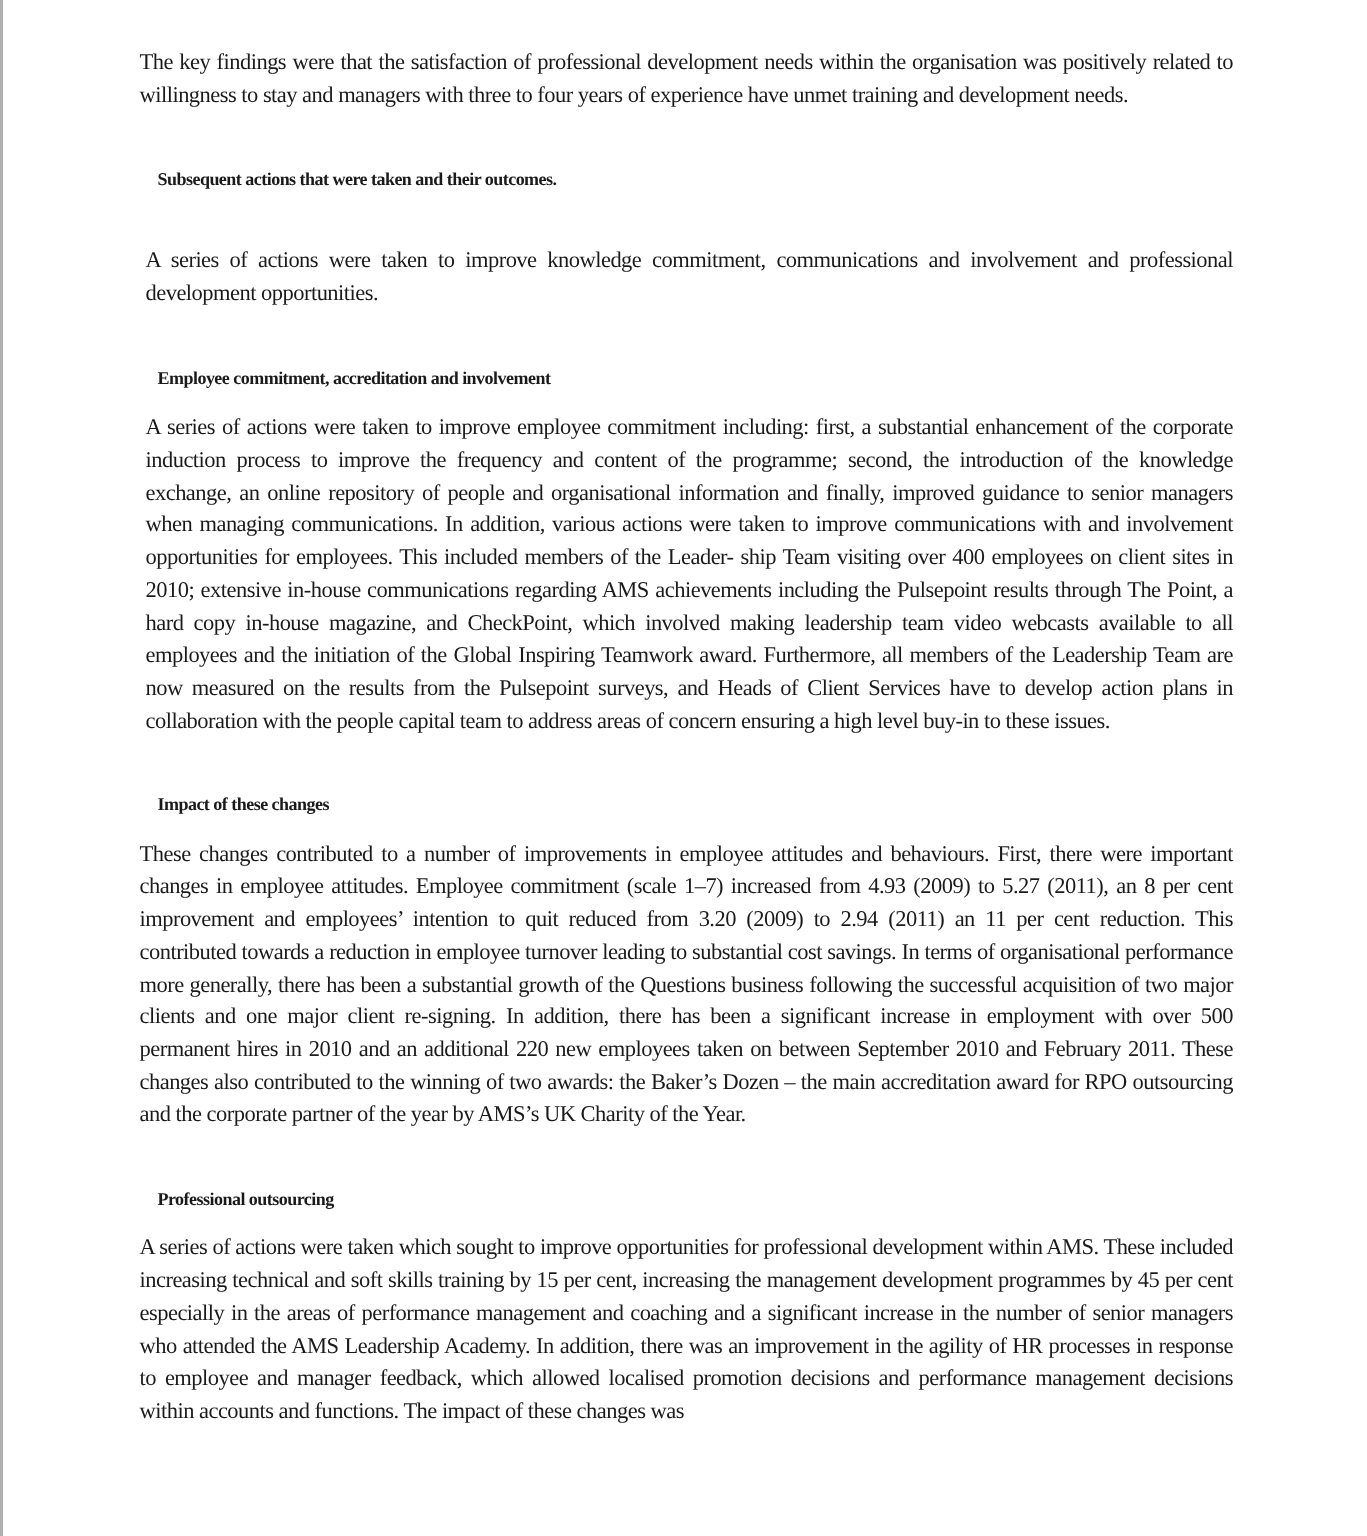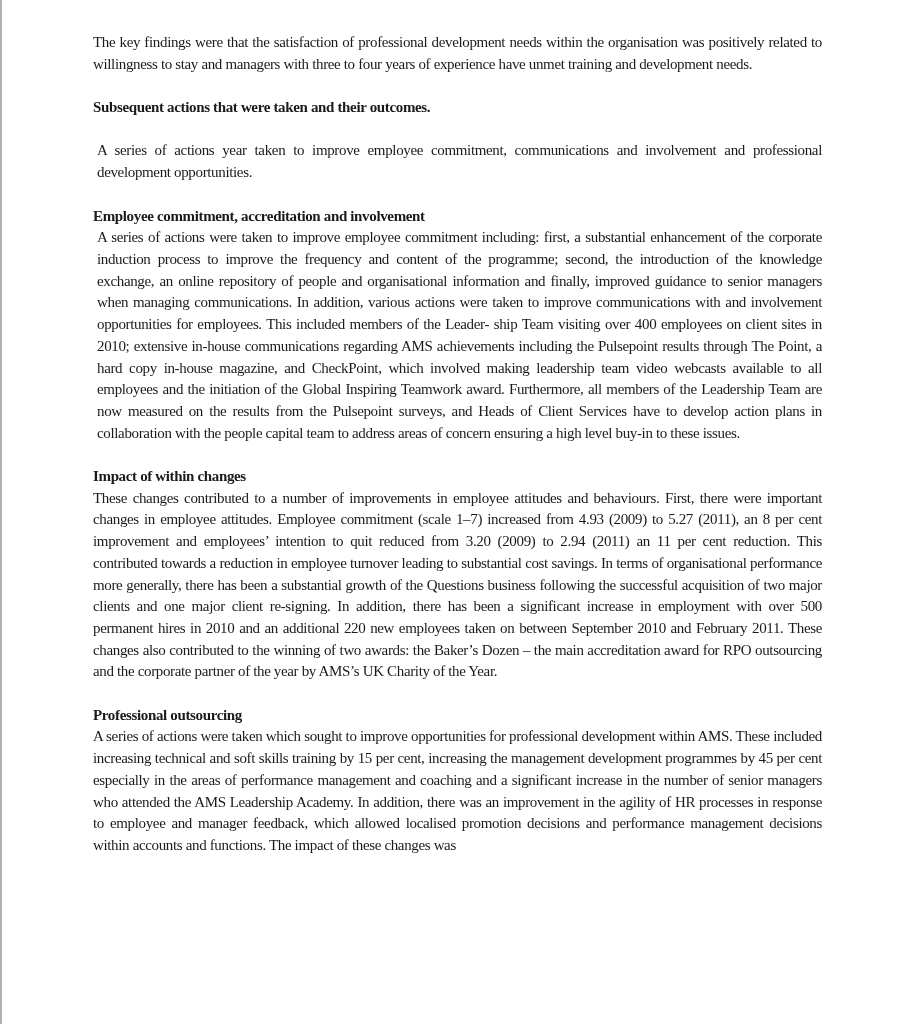--- a/index.html
+++ b/index.html
@@ -5,37 +5,37 @@
   html, body { margin: 0; padding: 0; background: #ffffff; }
   body { width: 911px; height: 1024px; overflow: hidden; position: relative; }
   .left-edge { position: absolute; left: 0; top: 0; width: 2px; height: 1024px; background: #b0b0b0; }
   .page {
     position: absolute; left: 93px; top: 32px; width: 729px;
     font-family: Liberation Serif, serif;
     font-size: 15px; line-height: 21.7px; color: #1a1a1a;
     letter-spacing: -0.35px;
   }
   .page p { margin: 0; text-align: justify; text-align-last: left; }
-  .page h3 { margin: 0; font-size: 15px; font-weight: bold; line-height: 21.7px; }
+  .page h3 { margin: 12px; font-size: 12px; font-weight: bold; line-height: 21.7px; }
   .gap { height: 21.7px; }
   .indent { padding-left: 4px; }
 </style>
 </head>
 <body>
 
 <div class="left-edge"></div>
 
 <div class="page">
   <p>The key findings were that the satisfaction of professional development needs within the organisation was positively related to willingness to stay and managers with three to four years of experience have unmet training and development needs.</p>
   <div class="gap"></div>
   <h3>Subsequent actions that were taken and their outcomes.</h3>
   <div class="gap"></div>
-  <p class="indent">A series of actions year taken to improve employee commitment, communications and involvement and professional development opportunities.</p>
+  <p class="indent">A series of actions were taken to improve knowledge commitment, communications and involvement and professional development opportunities.</p>
   <div class="gap"></div>
   <h3>Employee commitment, accreditation and involvement</h3>
   <p class="indent">A series of actions were taken to improve employee commitment including: first, a substantial enhancement of the corporate induction process to improve the frequency and content of the programme; second, the introduction of the knowledge exchange, an online repository of people and organisational information and finally, improved guidance to senior managers when managing communications. In addition, various actions were taken to improve communications with and involvement opportunities for employees. This included members of the Leader- ship Team visiting over 400 employees on client sites in 2010; extensive in-house communications regarding AMS achievements including the Pulsepoint results through The Point, a hard copy in-house magazine, and CheckPoint, which involved making leadership team video webcasts available to all employees and the initiation of the Global Inspiring Teamwork award. Furthermore, all members of the Leadership Team are now measured on the results from the Pulsepoint surveys, and Heads of Client Services have to develop action plans in collaboration with the people capital team to address areas of concern ensuring a high level buy-in to these issues.</p>
   <div class="gap"></div>
-  <h3>Impact of within changes</h3>
+  <h3>Impact of these changes</h3>
   <p>These changes contributed to a number of improvements in employee attitudes and behaviours. First, there were important changes in employee attitudes. Employee commitment (scale 1–7) increased from 4.93 (2009) to 5.27 (2011), an 8 per cent improvement and employees’ intention to quit reduced from 3.20 (2009) to 2.94 (2011) an 11 per cent reduction. This contributed towards a reduction in employee turnover leading to substantial cost savings. In terms of organisational performance more generally, there has been a substantial growth of the Questions business following the successful acquisition of two major clients and one major client re-signing. In addition, there has been a significant increase in employment with over 500 permanent hires in 2010 and an additional 220 new employees taken on between September 2010 and February 2011. These changes also contributed to the winning of two awards: the Baker’s Dozen – the main accreditation award for RPO outsourcing and the corporate partner of the year by AMS’s UK Charity of the Year.</p>
   <div class="gap"></div>
   <h3>Professional outsourcing</h3>
   <p>A series of actions were taken which sought to improve opportunities for professional development within AMS. These included increasing technical and soft skills training by 15 per cent, increasing the management development programmes by 45 per cent especially in the areas of performance management and coaching and a significant increase in the number of senior managers who attended the AMS Leadership Academy. In addition, there was an improvement in the agility of HR processes in response to employee and manager feedback, which allowed localised promotion decisions and performance management decisions within accounts and functions. The impact of these changes was</p>
 </div>
 
 </body></html>

